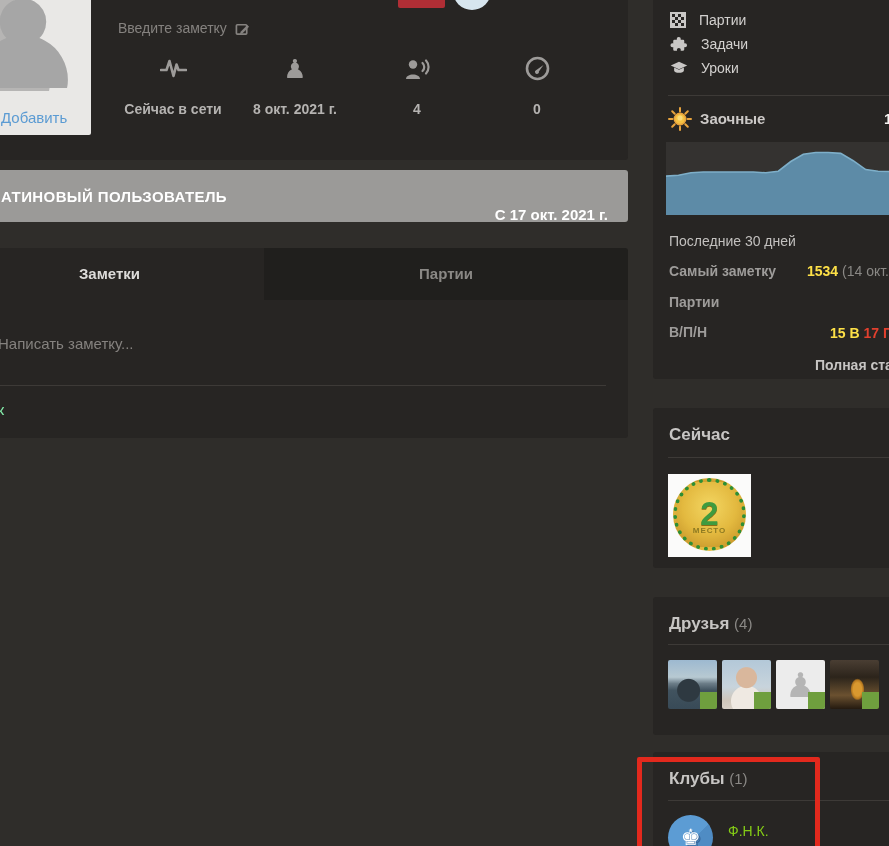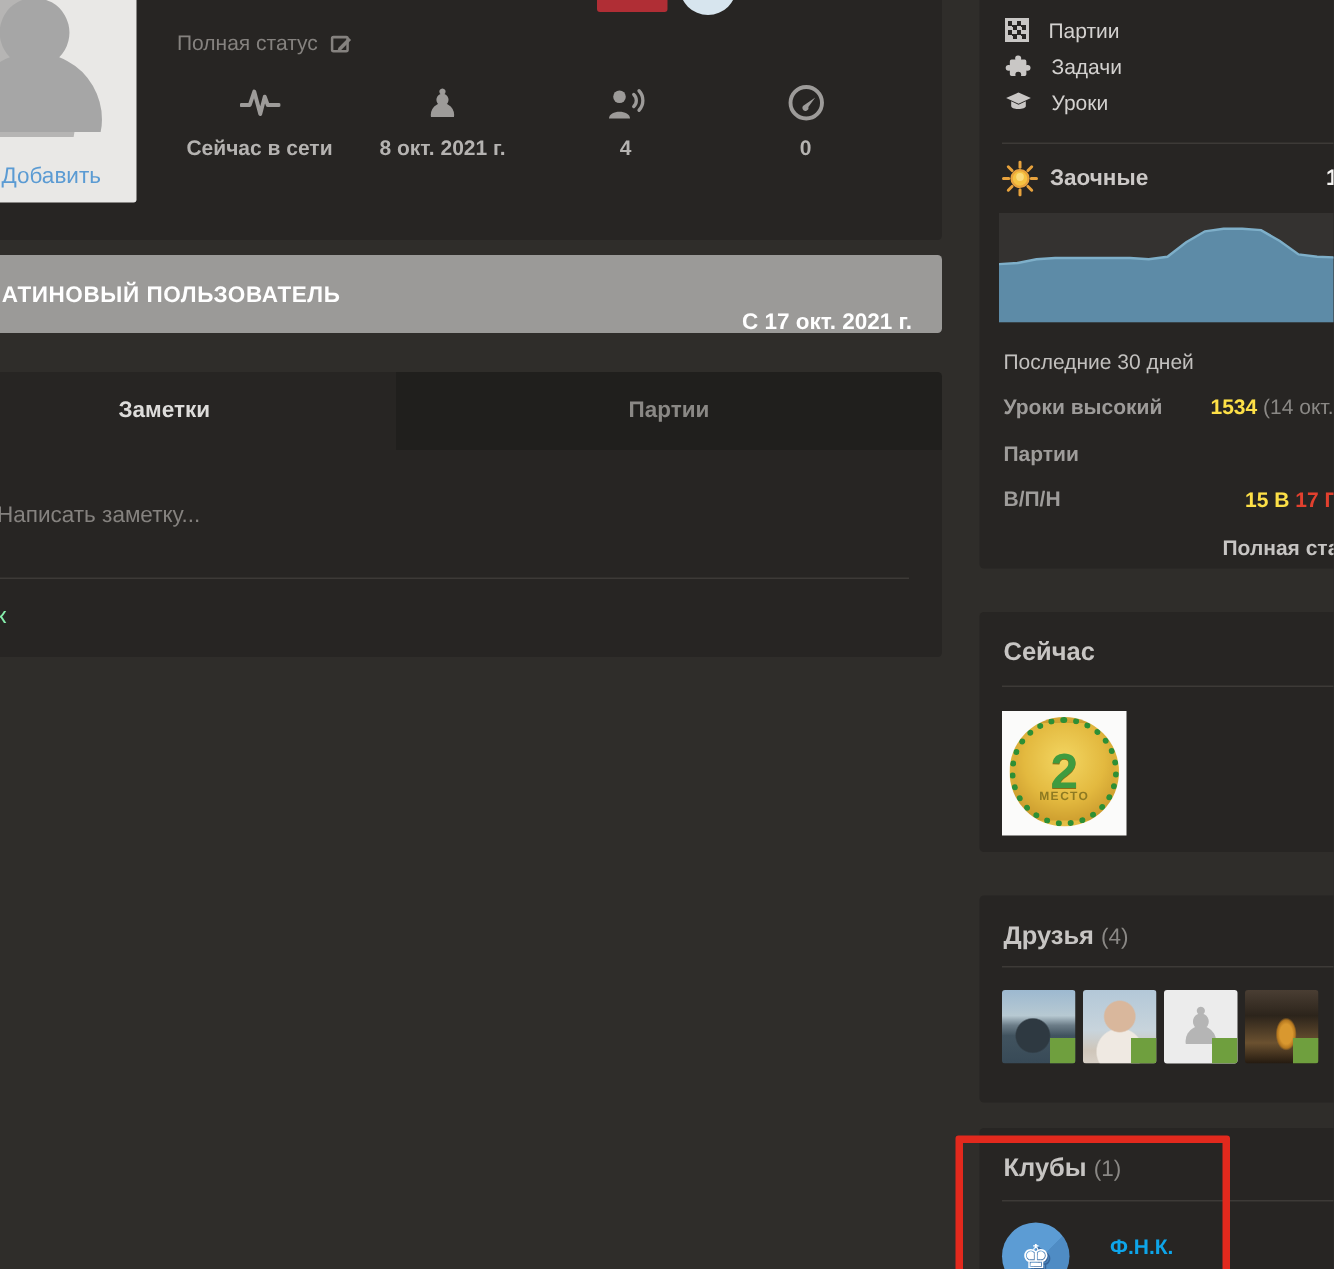--- a/index.html
+++ b/index.html
@@ -12,21 +12,21 @@
   .header-panel { left:-45px; top:-40px; width:673px; height:200px; }
   .avatar-card { position:absolute; left:0; top:5px; width:136px; height:170px; background:#e9e8e6; border-radius:2px; overflow:hidden; }
   .pawn-big { position:absolute; left:50%; top:42%; transform:translate(-50%,-50%); font-size:150px; color:#a6a6a6; text-shadow:-18px 3px 0 rgba(120,120,120,.45); line-height:1; }
   .add-photo { position:absolute; left:46px; bottom:9px; font-size:15px; color:#5b9bd3; cursor:pointer; }
   .username { position:absolute; left:163px; top:10px; font-size:31px; font-weight:bold; color:#ffffff; letter-spacing:.5px; white-space:nowrap; }
   .flag { position:absolute; left:443px; top:22px; width:47px; height:26px; background:#b02e35; border-radius:2px; }
   .badge-circle { position:absolute; left:498px; top:12px; width:38px; height:38px; border-radius:50%; background:#d7e5ee; }
   .status-row { position:absolute; left:163px; top:60px; display:flex; align-items:center; gap:8px; color:#85827f; font-size:14px; cursor:text; }
   .stat-item { position:absolute; top:92px; width:124px; text-align:center; }
   .stat-icon { height:30px; display:flex; align-items:flex-end; justify-content:center; color:#9d9b99; }
-  .stat-label { margin-top:8px; font-size:14px; font-weight:bold; color:#b5b3b1; white-space:nowrap; }
+  .stat-label { margin-top:19px; font-size:14px; font-weight:bold; color:#b5b3b1; white-space:nowrap; }
   .pawn-glyph-sm { font-size:26px; line-height:26px; color:#9d9b99; }
 
   
   .membership-banner { position:absolute; left:-45px; top:170px; width:673px; height:52px; background:#9b9a98; border-radius:0 3px 3px 0; display:flex; align-items:center; }
   .banner-title { position:absolute; left:24px; font-size:15px; font-weight:bold; color:#fff; letter-spacing:.4px; white-space:nowrap; }
   .banner-since { position:absolute; right:20px; font-size:15px; font-weight:bold; color:#fff; white-space:nowrap;margin-top:36px; }
 
   
   .notes-panel { left:-45px; top:248px; width:673px; height:190px; overflow:hidden; }
   .tab { position:absolute; top:0; height:52px; line-height:52px; text-align:center; font-size:15px; font-weight:bold; cursor:pointer; }
@@ -79,41 +79,41 @@
   .av3 { background:#ececec; display:flex; align-items:center; justify-content:center; }
   .av3 .pawn-glyph-av { font-size:34px; color:#b5b5b5; line-height:1; }
   .av4 { background:
       radial-gradient(ellipse 7px 11px at 56% 60%, #d9982f 0 60%, #b4771f 85%, transparent 100%),
       linear-gradient(180deg,#4a3e33 0%,#2c241b 35%,#6b5130 72%,#241a10 100%); }
 
   .sb4 { top:752px; height:120px; }
   .club-row { position:absolute; left:15px; top:63px; right:10px; cursor:pointer; }
   .club-avatar { position:absolute; left:0; top:0; width:45px; height:45px; border-radius:50%; background:linear-gradient(135deg,#5c9cd4 55%,#4f8cc4 55%); display:flex; align-items:center; justify-content:center; }
   .club-king { font-size:22px; color:#ffffff; line-height:1; text-shadow:2px 2px 0 rgba(35,70,120,.55); }
-  .club-name { position:absolute; left:72px; top:8px; font-size:14px; font-weight:bold; color:#0ea5e9; }
+  .club-name { position:absolute; left:60px; top:8px; font-size:14px; font-weight:normal; color:#84cc16; }
 
   
   .annotation-box { position:absolute; left:637px; top:757px; width:183px; height:110px; border:5px solid #e2291d; z-index:50; border-radius:2px; }
 </style>
 </head>
 <body>
 
 <div class="page">
 
   <section class="panel header-panel">
     <div class="avatar-card">
       <div class="pawn-big">♟</div>
       <span class="add-photo">Добавить</span>
     </div>
     <h1 class="username">kiddies0t5natale</h1>
     <span class="flag"></span>
     <span class="badge-circle"></span>
 
     <div class="status-row">
-      <span>Полная статус</span>
+      <span>Введите заметку</span>
       <svg width="15" height="15" viewBox="0 0 16 16">
         <rect x="1.5" y="4" width="11" height="10" rx="1" fill="none" stroke="#85827f" stroke-width="1.8"></rect>
         <path d="M6 11.5 L13.2 4.3 l1.8 1.8 L7.8 13.3 5.3 13.9z" fill="#85827f"></path>
       </svg>
     </div>
 
     <div class="stat-item" style="left:156px">
       <div class="stat-icon">
         <svg width="27" height="28" viewBox="0 0 27 28">
             <polyline points="1,16 6.5,16 9.5,7 13.5,22 16.5,10.5 18.5,16 26,16" fill="none" stroke="#9d9b99" stroke-width="2.6" stroke-linejoin="round" stroke-linecap="round"></polyline>
@@ -203,21 +203,21 @@
 
     <div class="chart-wrap">
       <svg width="287" height="73" viewBox="0 0 287 73" preserveAspectRatio="none">
         <polygon points="0,73 0.0,34.1 12.5,33.3 25.0,30.8 37.4,30.0 49.9,30.0 62.4,30.0 74.9,30.0 87.3,30.0 99.8,30.8 112.3,29.2 124.8,19.5 137.3,12.2 149.7,10.5 162.2,10.5 174.7,11.4 187.2,18.7 199.7,27.6 212.1,29.2 224.6,29.6 237.1,30.0 249.6,30.4 262.0,30.8 274.5,31.2 287.0,31.6 287,73" fill="#5d8ba7"></polygon>
         <polyline points="0.0,34.1 12.5,33.3 25.0,30.8 37.4,30.0 49.9,30.0 62.4,30.0 74.9,30.0 87.3,30.0 99.8,30.8 112.3,29.2 124.8,19.5 137.3,12.2 149.7,10.5 162.2,10.5 174.7,11.4 187.2,18.7 199.7,27.6 212.1,29.2 224.6,29.6 237.1,30.0 249.6,30.4 262.0,30.8 274.5,31.2 287.0,31.6" fill="none" stroke="#7eafc9" stroke-width="1.6"></polyline>
       </svg>
     </div>
 
     <div class="sb-period">Последние 30 дней</div>
 
-    <div class="sb-row-label" style="top:303px">Уроки высокий</div>
+    <div class="sb-row-label" style="top:303px">Самый заметку</div>
     <div class="sb-val" style="left:154px; top:303px">
       <span class="green">1534</span>
       <span class="muted">(14 окт. 2021 г.)</span>
     </div>
 
     <div class="sb-row-label" style="top:334px">Партии</div>
 
     <div class="sb-row-label" style="top:364px">В/П/Н</div>
     <div class="sb-val" style="left:177px; top:365px">
       <span class="green">15 В</span>

